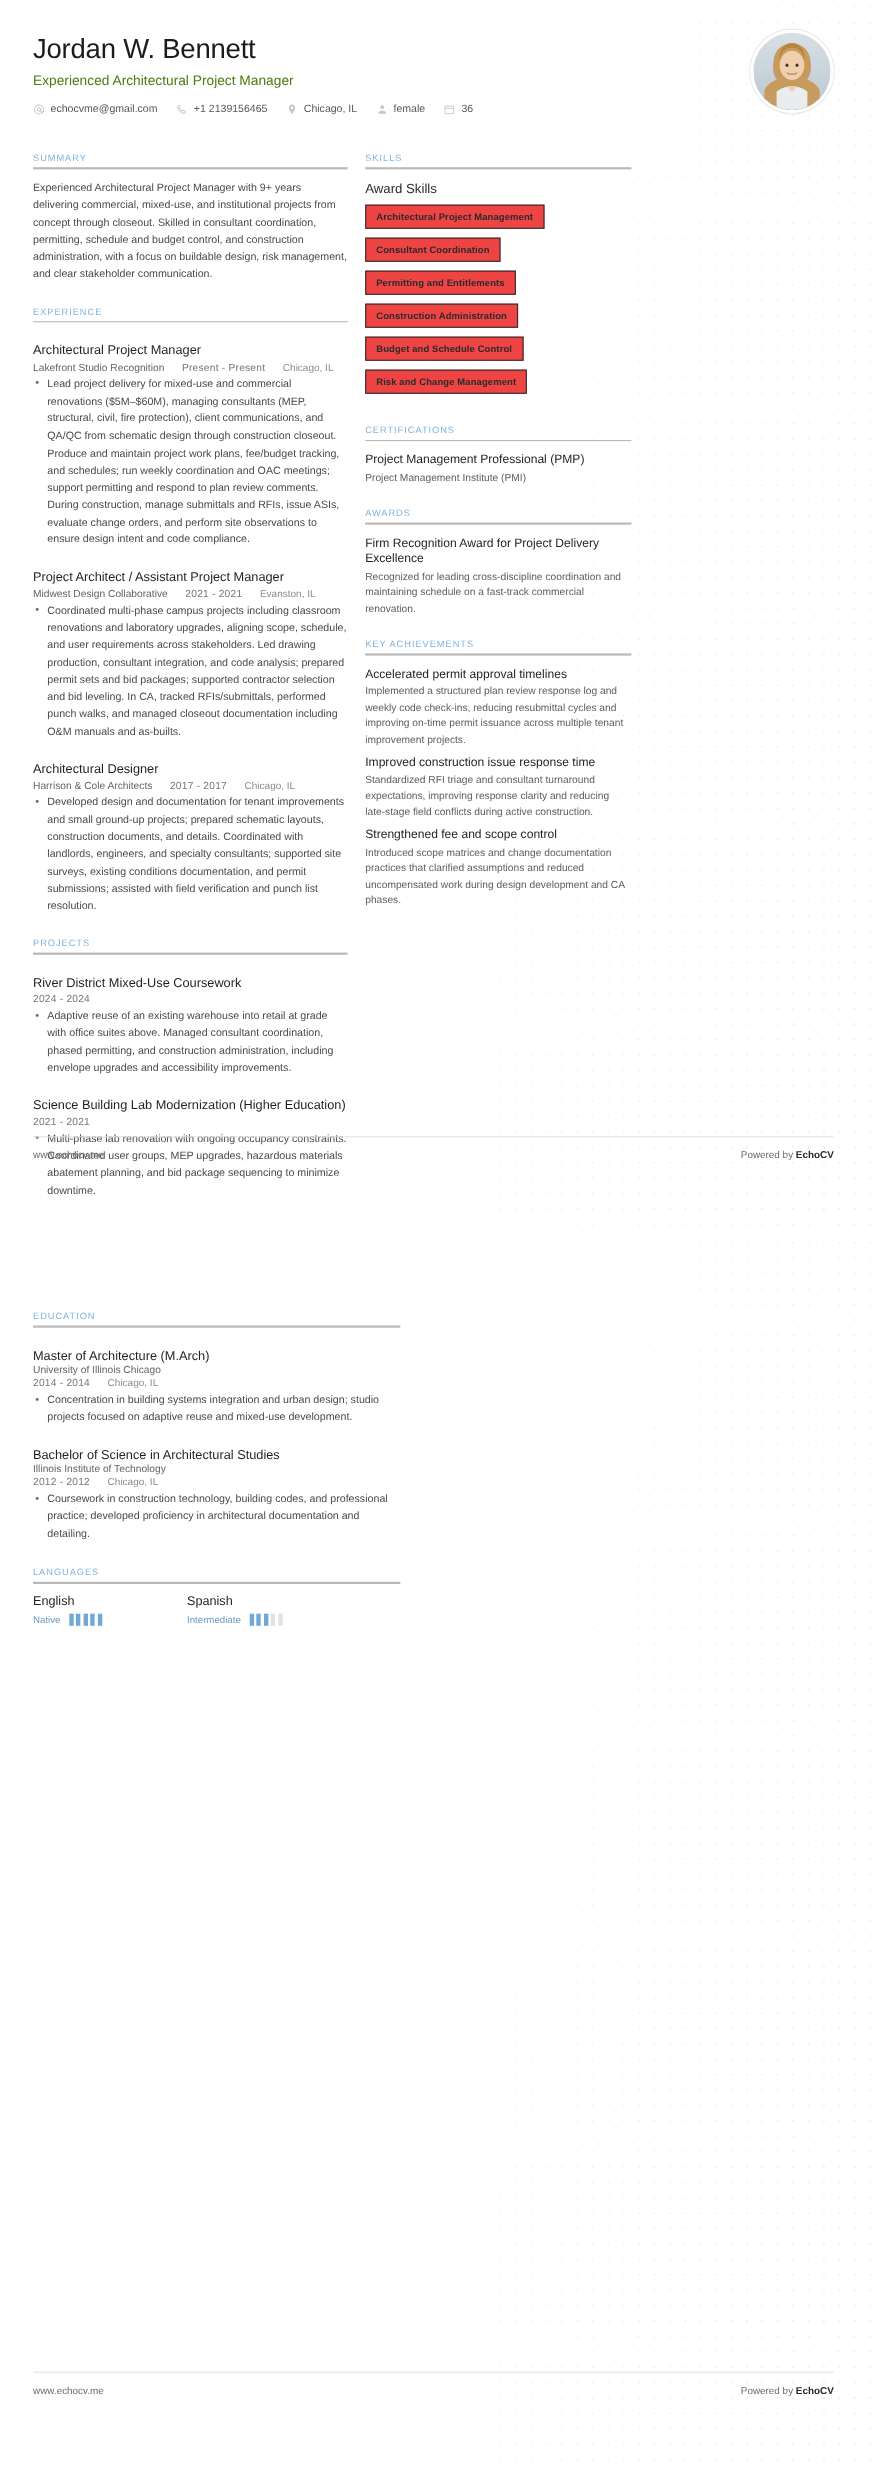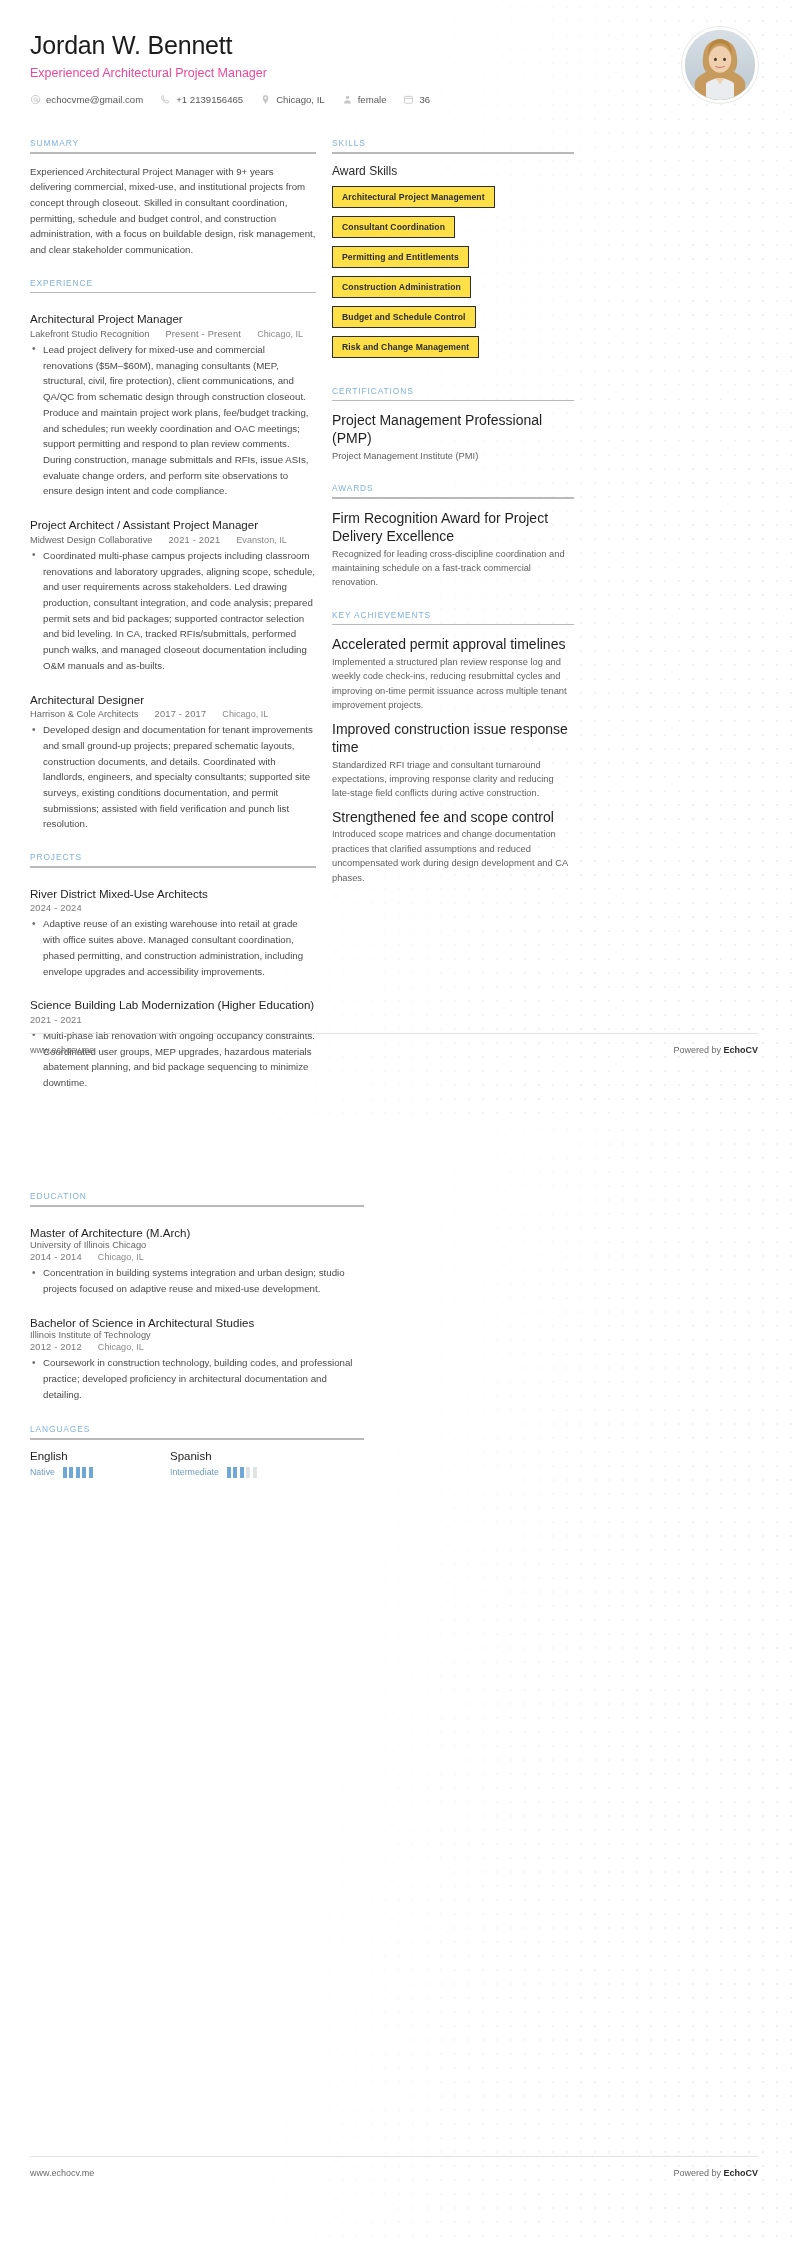--- a/index.html
+++ b/index.html
@@ -49,21 +49,21 @@
   }
   .name {
     font-size: 25px;
     font-weight: 400;
     letter-spacing: -0.2px;
     color: #1b1b1b;
     line-height: 1.25;
   }
   .headline {
     font-size: 12.5px;
-    color: #ec4899;
+    color: #4d7c0f;
     margin-top: 5px;
     font-weight: 400;
   }
   .contact-row {
     display: flex;
     align-items: center;
     flex-wrap: wrap;
     margin-top: 14px;
     gap: 0;
   }
@@ -182,28 +182,28 @@
   }
   .skill-chip {
     display: inline-block;
     border: 1px solid #2f2f2f;
     padding: 5px 9px 5px 9px;
     font-size: 8.6px;
     font-weight: 700;
     color: #2b2b2b;
     margin-bottom: 8px;
     letter-spacing: .1px;
-    background: #fde047;
+    background: #ef4444;
   }
   .chips { display: flex; flex-direction: column; align-items: flex-start; }
 
   
   .sub-entry { margin-bottom: 7px; }
   .sub-title {
-    font-size: 14px;
+    font-size: 11px;
     color: #1f1f1f;
     line-height: 1.3;
     font-weight: 400;
   }
   .sub-desc {
     font-size: 9.3px;
     color: #606060;
     line-height: 1.55;
     margin-top: 1.5px;
   }
@@ -395,21 +395,21 @@
               <li>Developed design and documentation for tenant improvements and small ground-up projects; prepared schematic layouts, construction documents, and details. Coordinated with landlords, engineers, and specialty consultants; supported site surveys, existing conditions documentation, and permit submissions; assisted with field verification and punch list resolution.</li>
             </ul>
           </div>
         </div>
 
         <div class="section">
           <div class="section-title">PROJECTS</div>
           <div class="section-rule"></div>
 
           <div class="entry">
-            <div class="entry-title">River District Mixed-Use Architects</div>
+            <div class="entry-title">River District Mixed-Use Coursework</div>
             <div class="entry-meta">
               <span class="entry-dates">2024  -  2024</span>
             </div>
             <ul class="bullets">
               <li>Adaptive reuse of an existing warehouse into retail at grade with office suites above. Managed consultant coordination, phased permitting, and construction administration, including envelope upgrades and accessibility improvements.</li>
             </ul>
           </div>
 
           <div class="entry">
             <div class="entry-title">Science Building Lab Modernization (Higher Education)</div>

